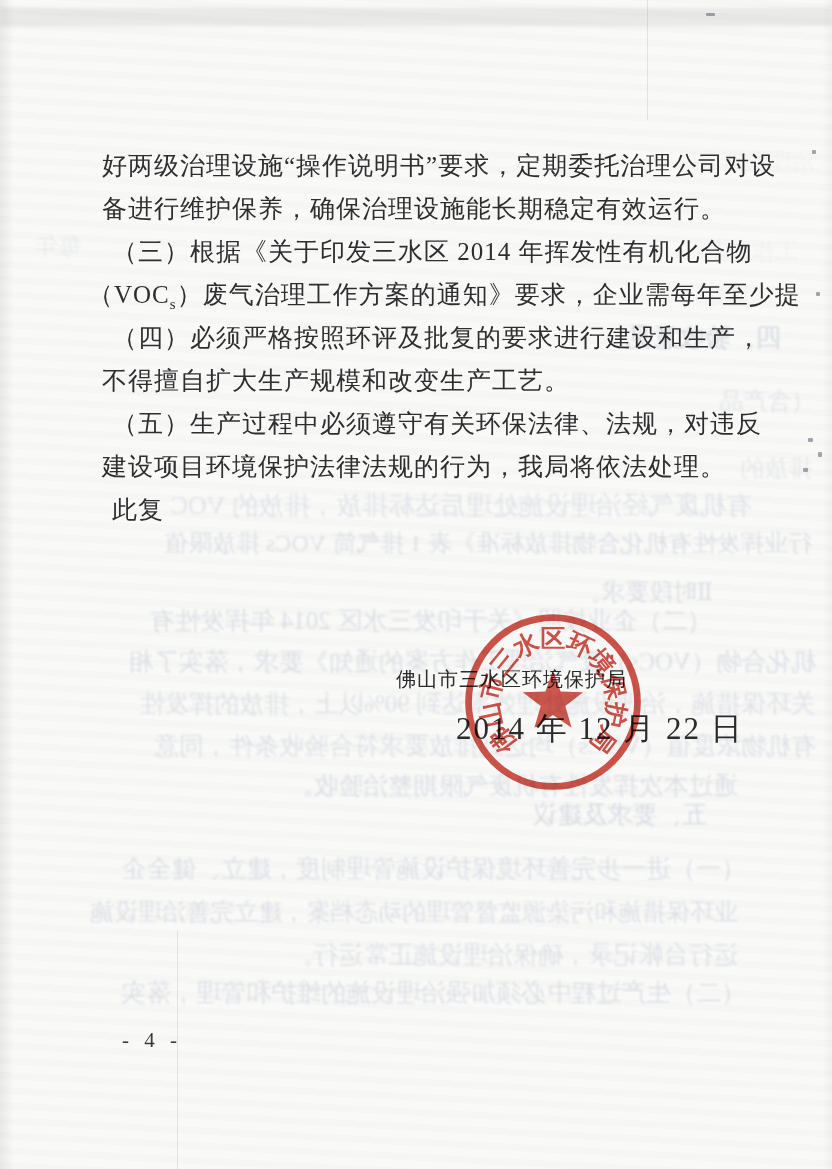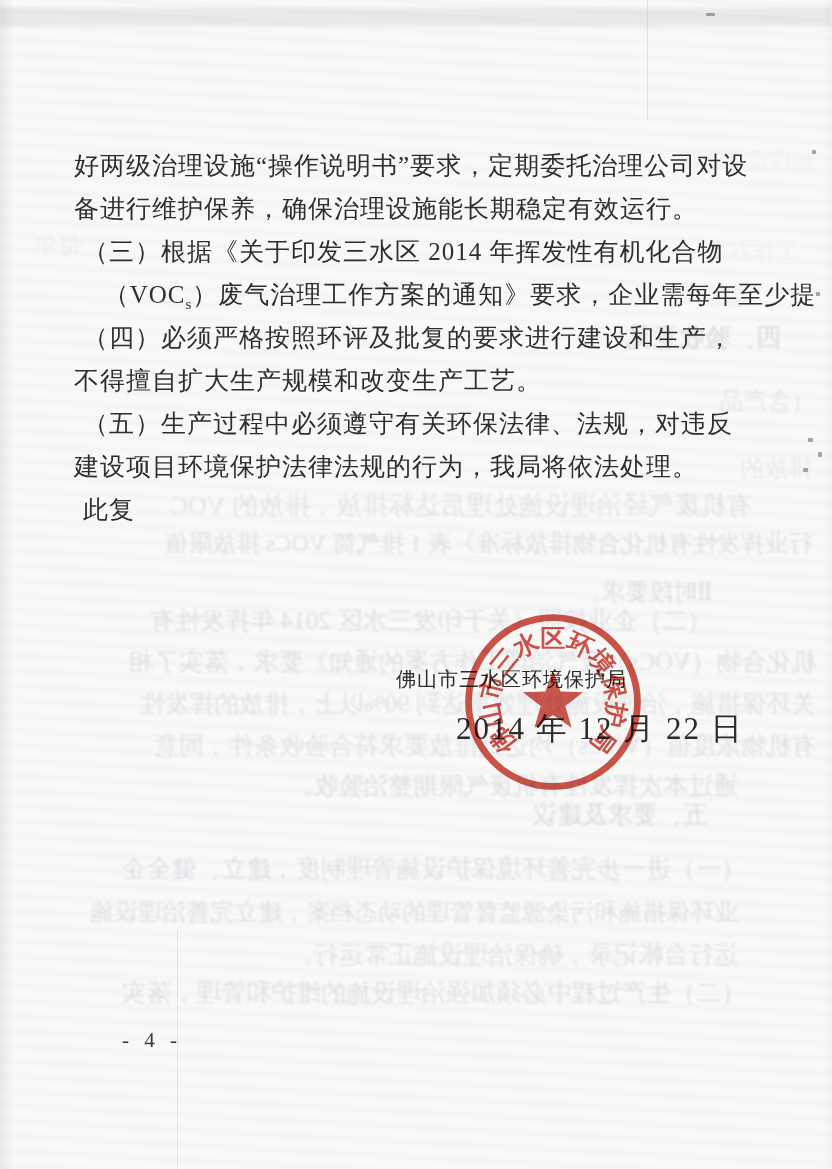--- a/index.html
+++ b/index.html
@@ -10,23 +10,23 @@
       linear-gradient(270deg, rgba(170,170,168,.10) 0, rgba(170,170,168,0) 10px),
       repeating-linear-gradient(3deg, rgba(120,120,125,.022) 0 7px, rgba(255,255,255,0) 7px 15px),
       #f9f9f7;
     font-family:"Liberation Serif","DejaVu Serif",serif;}
   .top-band{position:absolute;left:0;top:8px;width:832px;height:18px;background:rgba(150,150,148,.16);filter:blur(2px);}
   .scanline{position:absolute;width:1px;background:rgba(120,130,150,.18);}
   .scanline.v1{left:647px;top:0;height:120px;}
   .scanline.v2{left:177px;top:930px;height:239px;}
   
   .doc-body{position:absolute;left:0;top:144px;width:832px;color:#2e2e30;}
-  .line{height:43px;line-height:43px;font-size:25px;letter-spacing:1px;padding-left:74px;white-space:nowrap;}
-  .line.indent{padding-left:83px;}
-  .line.hang{padding-left:88px;text-align:center;}
+  .line{height:43px;line-height:43px;font-size:25px;letter-spacing:1px;padding-left:102px;white-space:nowrap;}
+  .line.indent{padding-left:112px;}
+  .line.hang{padding-left:88px;}
   sub{font-size:15px;}
   
   .ghost{position:absolute;white-space:nowrap;color:#9fa9c2;transform:scaleX(-1);
     filter:blur(1.2px);font-family:"Liberation Serif","DejaVu Serif",serif;text-align:left;}
   
   .agency{position:absolute;left:396px;top:666px;width:280px;font-size:20px;letter-spacing:1px;color:#2b2b2d;white-space:nowrap;}
   .sign-date{position:absolute;left:456px;top:708px;font-size:31px;letter-spacing:2px;color:#2b2b2d;white-space:nowrap;}
   .stamp{position:absolute;left:457px;top:606px;width:192px;height:192px;
     mix-blend-mode:multiply;opacity:.93;filter:blur(.4px);}
   .pageno{position:absolute;left:122px;top:1028px;font-size:21px;letter-spacing:5px;color:#3a3a3c;}

